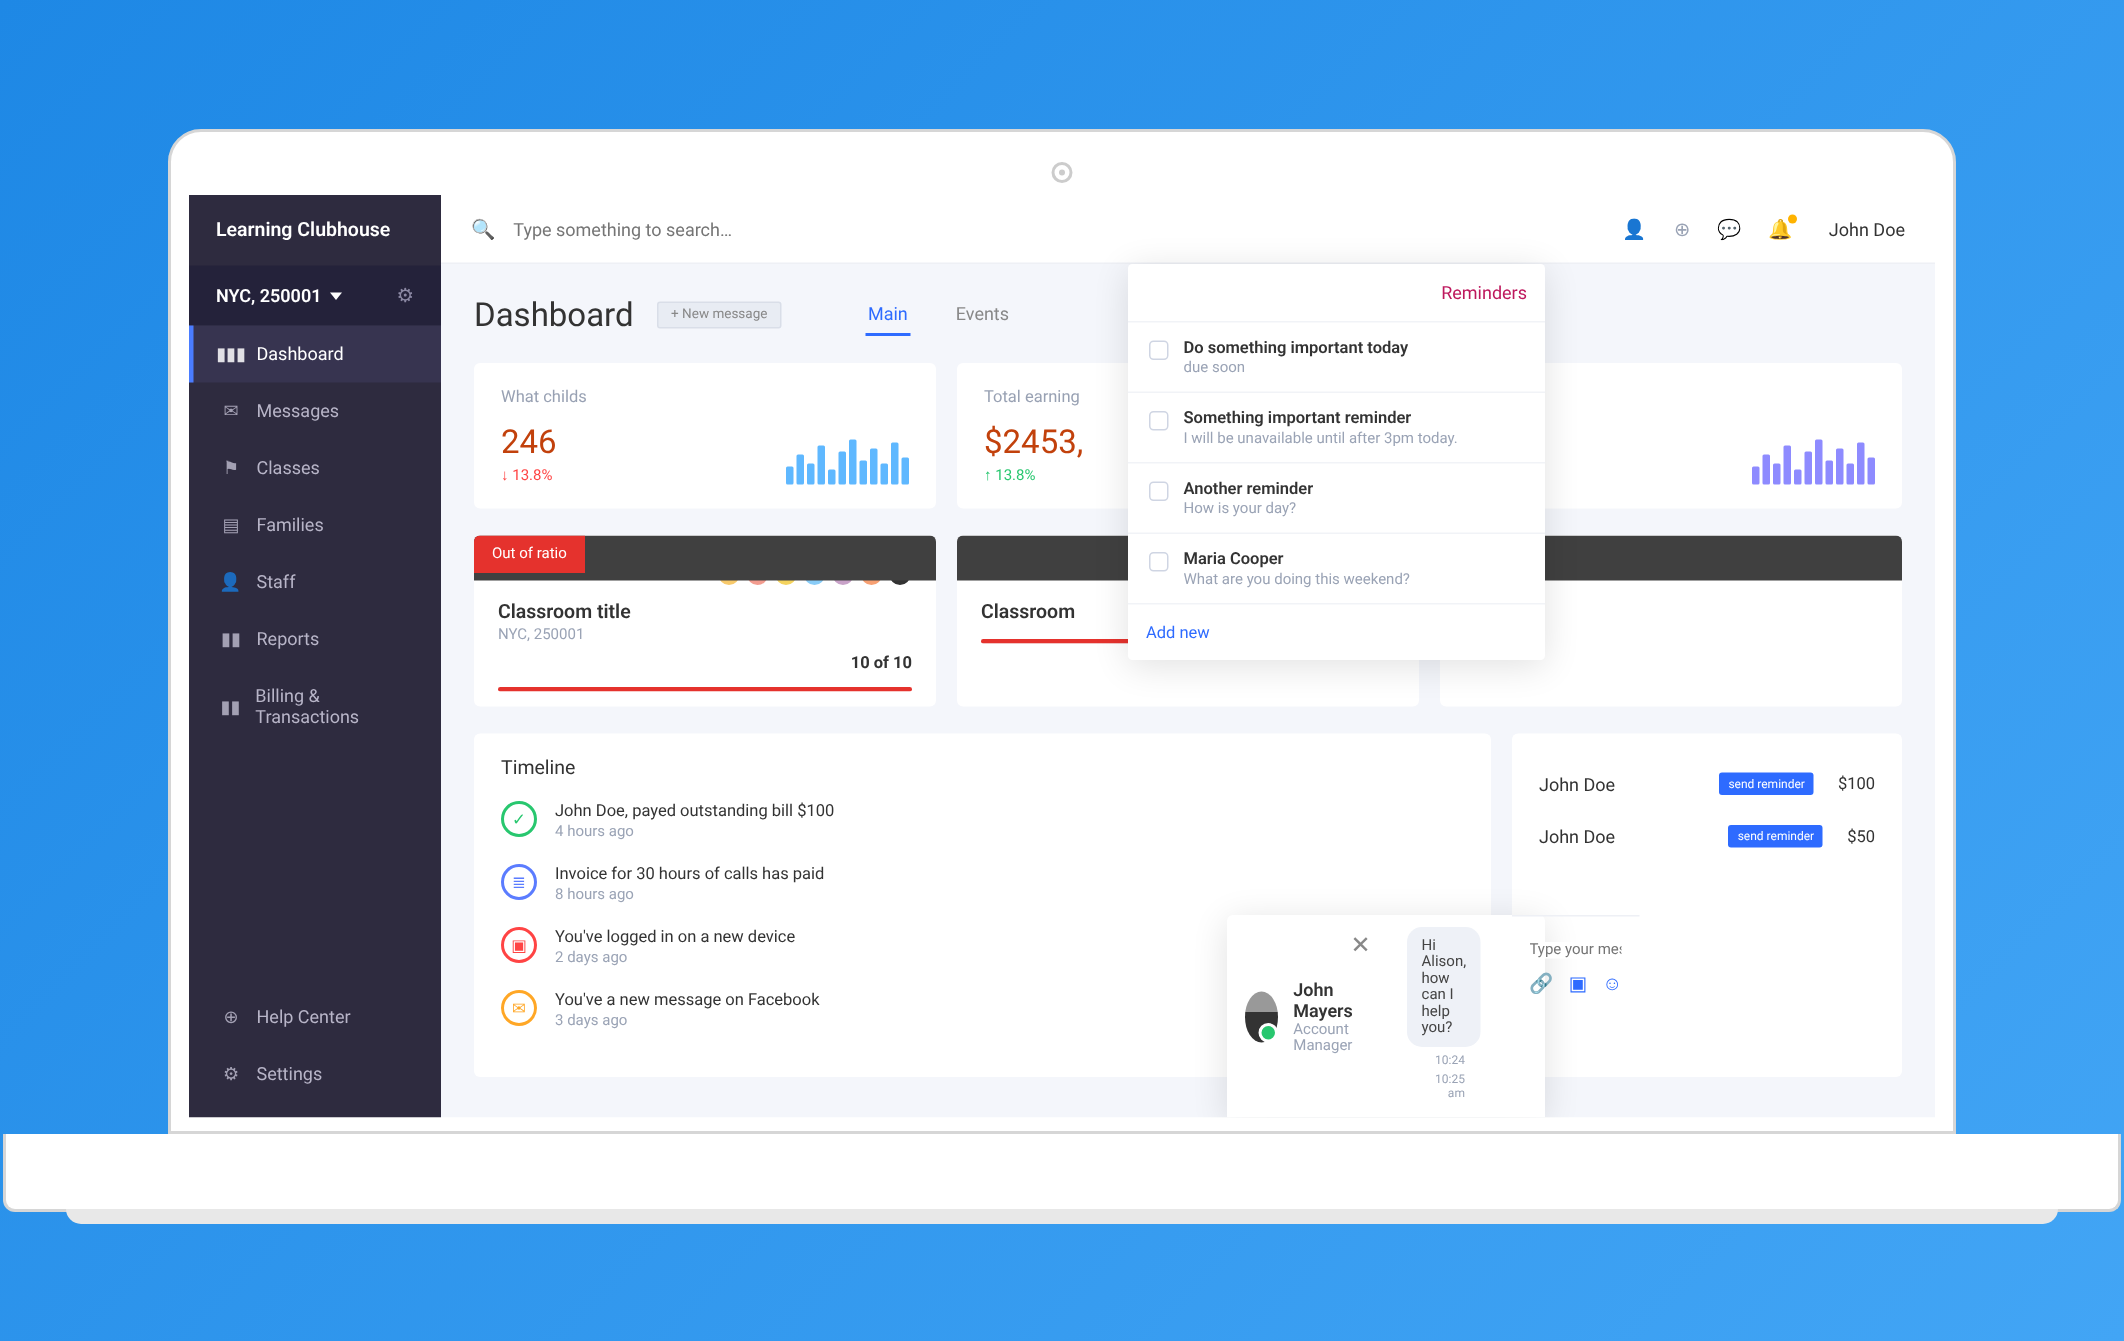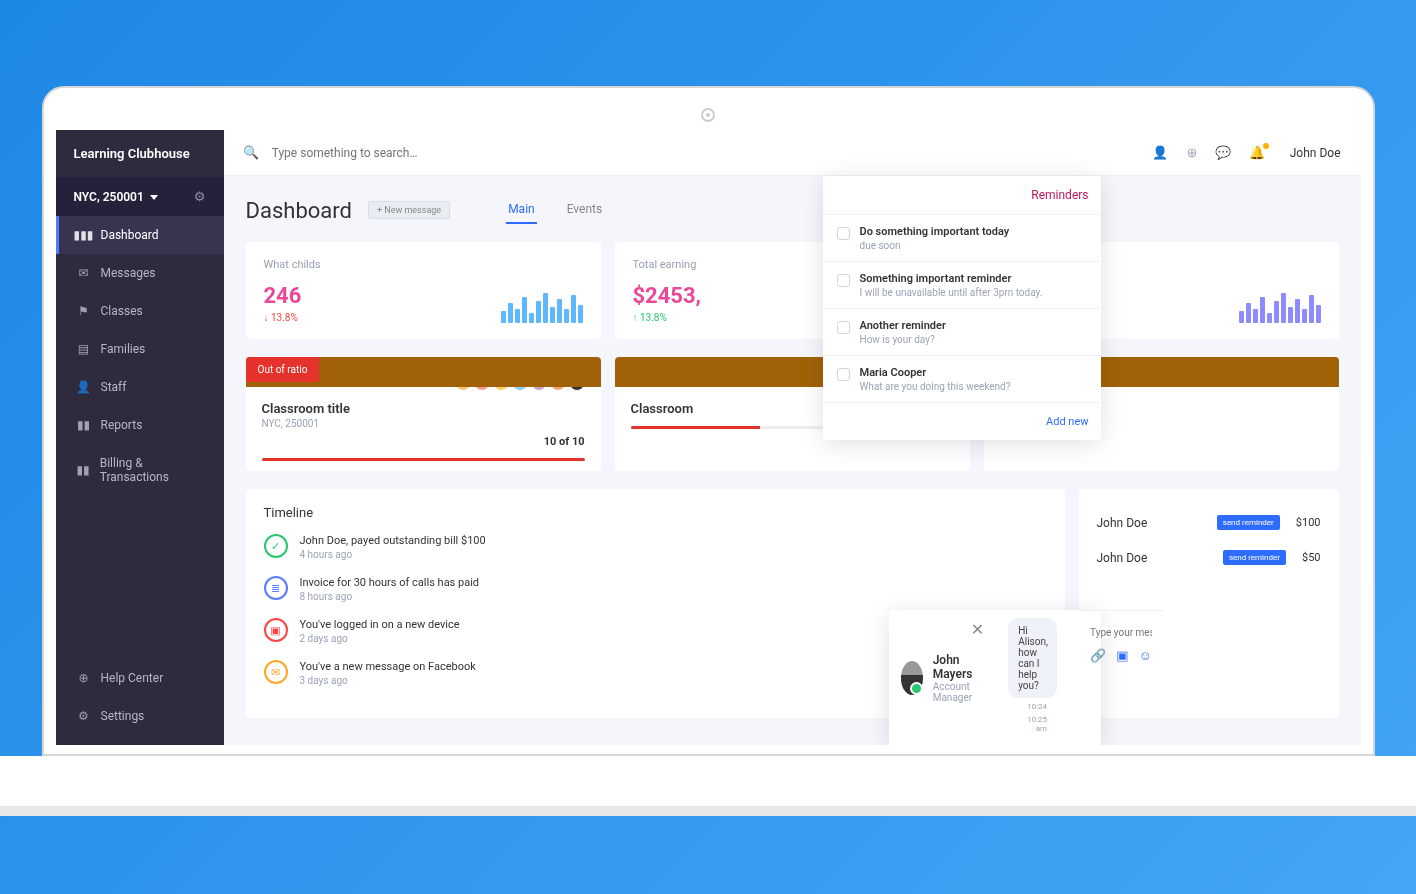--- a/index.html
+++ b/index.html
@@ -1,17 +1,17 @@
 <!DOCTYPE html>
 <html><head>
 <meta charset="utf-8">
 <style>
 *{box-sizing:border-box;margin:0;padding:0;font-family:-apple-system,BlinkMacSystemFont,'Segoe UI',Roboto,sans-serif}
 body{background:linear-gradient(135deg,#1e88e5,#42a5f5);width:1416px;height:894px;display:flex;align-items:center;justify-content:center;overflow:hidden}
-.laptop{width:1333px;position:relative}
+.laptop{width:1192px;position:relative}
 .laptop-screen{background:#fff;border-radius:22px 22px 0 0;padding:12px;height:670px;border:2px solid #d6d6d6;position:relative}
 .camera{position:absolute;top:20px;left:50%;transform:translateX(-50%);width:14px;height:14px;border:2px solid #ccc;border-radius:50%;z-index:50}
 .camera::after{content:'';position:absolute;width:4px;height:4px;background:#ccc;border-radius:50%;top:3px;left:3px}
 .screen-inner{display:flex;height:100%;margin-top:30px;height:615px;overflow:hidden}
 .sidebar{width:168px;background:#2e2b3f;color:#fff;display:flex;flex-direction:column;font-size:12px}
 .brand{padding:16px 18px;font-size:13px;font-weight:600}
 .location-row{background:#24223a;padding:12px 18px;display:flex;align-items:center;justify-content:space-between;cursor:pointer}
 .location-row .loc{font-size:12px;font-weight:600}
 .chev{display:inline-block;width:0;height:0;border-left:4px solid transparent;border-right:4px solid transparent;border-top:5px solid #fff;margin-left:6px;vertical-align:middle}
 .nav{flex:1}
@@ -30,29 +30,29 @@
 .content{padding:20px 22px;flex:1;overflow:hidden;position:relative}
 .page-head{display:flex;align-items:center;gap:16px;margin-bottom:18px}
 .page-title{font-size:22px;font-weight:400;color:#333}
 .pill-btn{background:#e8ecf3;border:1px solid #d9dee8;color:#888;font-size:9px;padding:3px 8px;border-radius:2px;cursor:pointer}
 .tabs{display:flex;gap:28px;margin-left:40px}
 .tab{font-size:12px;color:#888;padding:6px 2px;cursor:pointer}
 .tab.active{color:#2e6bff;border-bottom:2px solid #2e6bff}
 .stats-row{display:flex;gap:14px;margin-bottom:18px}
 .stat-card{background:#fff;border-radius:4px;padding:16px 18px;flex:1 1 0;min-width:0;display:flex;align-items:flex-end;justify-content:space-between}
 .stat-label{font-size:11px;color:#98a1b3;margin-bottom:12px}
-.stat-value{font-size:22px;font-weight:700;color:#ec4899}
+.stat-value{font-size:22px;font-weight:400;color:#c2410c}
 .stat-change{font-size:10px;margin-top:4px}
 .stat-change.down{color:#f44}
 .stat-change.up{color:#28c76f}
 .spark{display:flex;align-items:flex-end;gap:2px;height:34px}
 .spark span{width:5px;border-radius:1px}
 .class-row{display:flex;gap:14px;margin-bottom:18px}
 .class-card{background:#fff;border-radius:4px;flex:1 1 0;min-width:0;overflow:hidden}
-.class-card .banner{background:#a16207;height:30px;position:relative}
+.class-card .banner{background:#404040;height:30px;position:relative}
 .oor-tag{position:absolute;top:0;left:0;background:#e5322d;color:#fff;font-size:10px;padding:7px 12px}
 .class-body{padding:14px 16px 10px}
 .class-title{font-size:13px;font-weight:600;color:#333}
 .class-sub{font-size:10px;color:#9aa3b5;margin-top:2px}
 .avarow{display:flex;gap:3px;margin-top:-26px;float:right}
 .ava{width:16px;height:16px;border-radius:50%;border:1px solid #fff}
 .ratio-line{height:3px;background:#eee;margin-top:10px;border-radius:2px;overflow:hidden}
 .ratio-fill{height:100%;background:#e5322d}
 .ratio-text{text-align:right;font-size:11px;font-weight:700;margin-top:6px;color:#333}
 .bottom-row{display:flex;gap:14px}
@@ -72,21 +72,21 @@
 .od-name{font-size:12px;color:#333}
 .remind-btn{background:#2e6bff;color:#fff;font-size:8px;padding:3px 6px;border-radius:2px;cursor:pointer}
 .od-amt{font-size:11px;color:#333;margin-left:8px}
 
 .reminders{position:absolute;top:46px;right:260px;width:278px;background:#fff;border-radius:3px;box-shadow:0 4px 24px rgba(0,0,0,.12);z-index:30}
 .rem-head{text-align:right;font-size:12px;padding:12px;color:#be185d}
 .rem-item{padding:10px 14px;display:flex;gap:10px;border-top:1px solid #f1f3f7;cursor:pointer}
 .rem-check{width:13px;height:13px;border:1.5px solid #cfd5e3;border-radius:3px;flex-shrink:0;margin-top:2px}
 .rem-title{font-size:11px;color:#333;font-weight:600}
 .rem-sub{font-size:10px;color:#9aa3b5;margin-top:2px}
-.rem-add{text-align:right;color:#2e6bff;font-size:11px;padding:12px;cursor:pointer;border-top:1px solid #f1f3f7}
+.rem-add{text-align:left;color:#2e6bff;font-size:11px;padding:12px;cursor:pointer;border-top:1px solid #f1f3f7}
 
 .chat{position:absolute;bottom:0;right:260px;width:212px;background:#fff;border-radius:4px 4px 0 0;box-shadow:0 4px 24px rgba(0,0,0,.12);z-index:30;display:flex;flex-direction:row}
 .chat-head{display:flex;align-items:center;gap:10px;padding:12px;position:relative}
 .chat-ava{width:34px;height:34px;border-radius:50%;background:#ddd;position:relative;background:linear-gradient(#999 40%,#333 40%)}
 .chat-ava::after{content:'';position:absolute;bottom:0;right:0;width:9px;height:9px;background:#28c76f;border:2px solid #fff;border-radius:50%}
 .chat-name{font-size:12px;font-weight:600;color:#333}
 .chat-role{font-size:10px;color:#9aa3b5}
 .chat-close{position:absolute;top:10px;right:12px;color:#888;cursor:pointer;font-size:16px}
 .chat-body{padding:8px 12px;flex:1}
 .msg-in{background:#eef1f7;border-radius:10px;padding:7px 10px;font-size:10px;color:#444;display:inline-block;max-width:85%}

